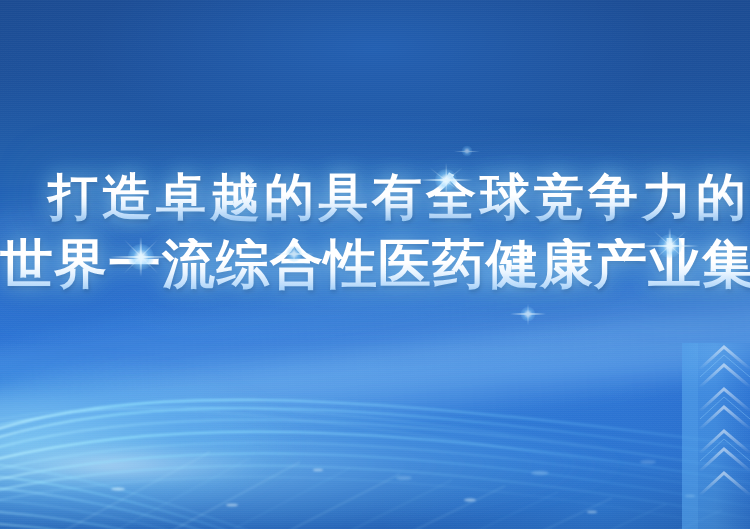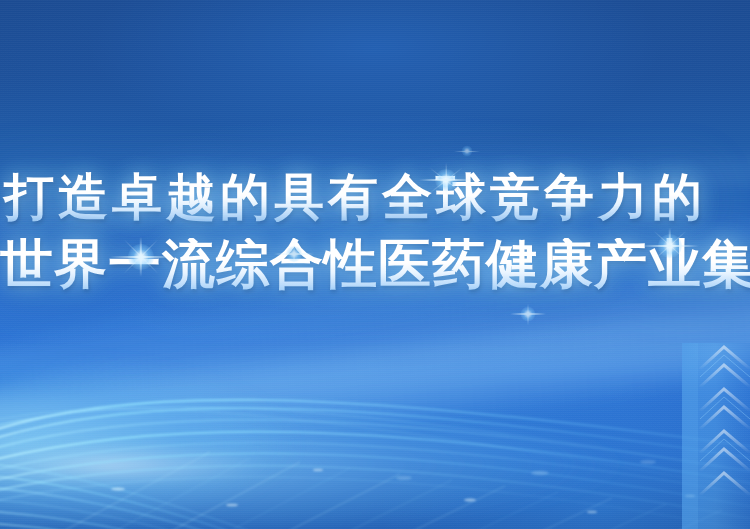--- a/index.html
+++ b/index.html
@@ -88,21 +88,21 @@
   #streaks{position:absolute;left:0;top:0;width:750px;height:529px;}
 
   
   #tower{position:absolute;right:0;bottom:0;width:86px;height:200px;}
 
   
   #title-block{
     position:absolute;
     left:0;top:172px;
     width:750px;
-    text-align:left;
+    text-align:right;
     user-select:none;
   }
   .title-line{
     display:block;
     font-weight:700;
     color:#ffffff;
     line-height:1.0;
     white-space:nowrap;
     background:linear-gradient(180deg,#ffffff 0%,#ffffff 46%,#e8f4ff 66%,#bcdcfb 88%,#9ecdf8 100%);
     -webkit-background-clip:text;

